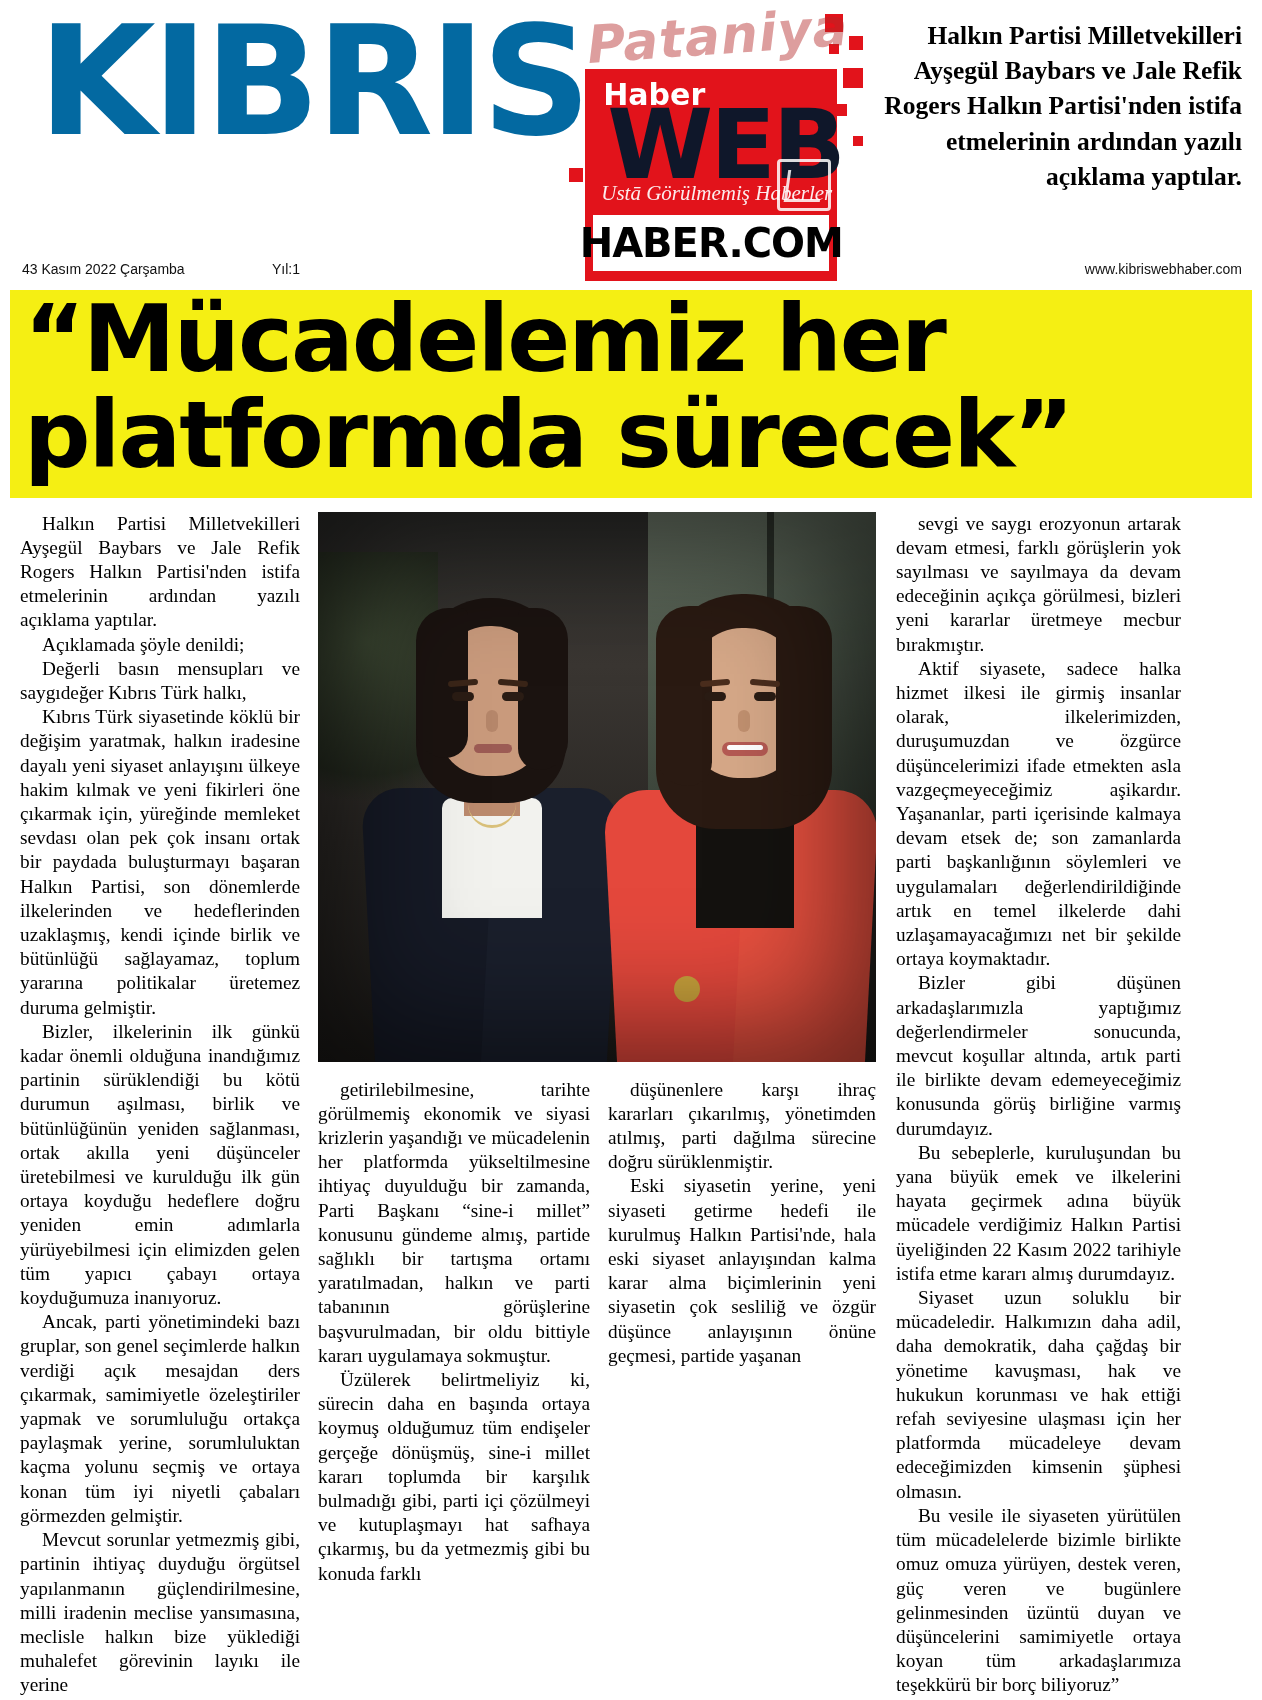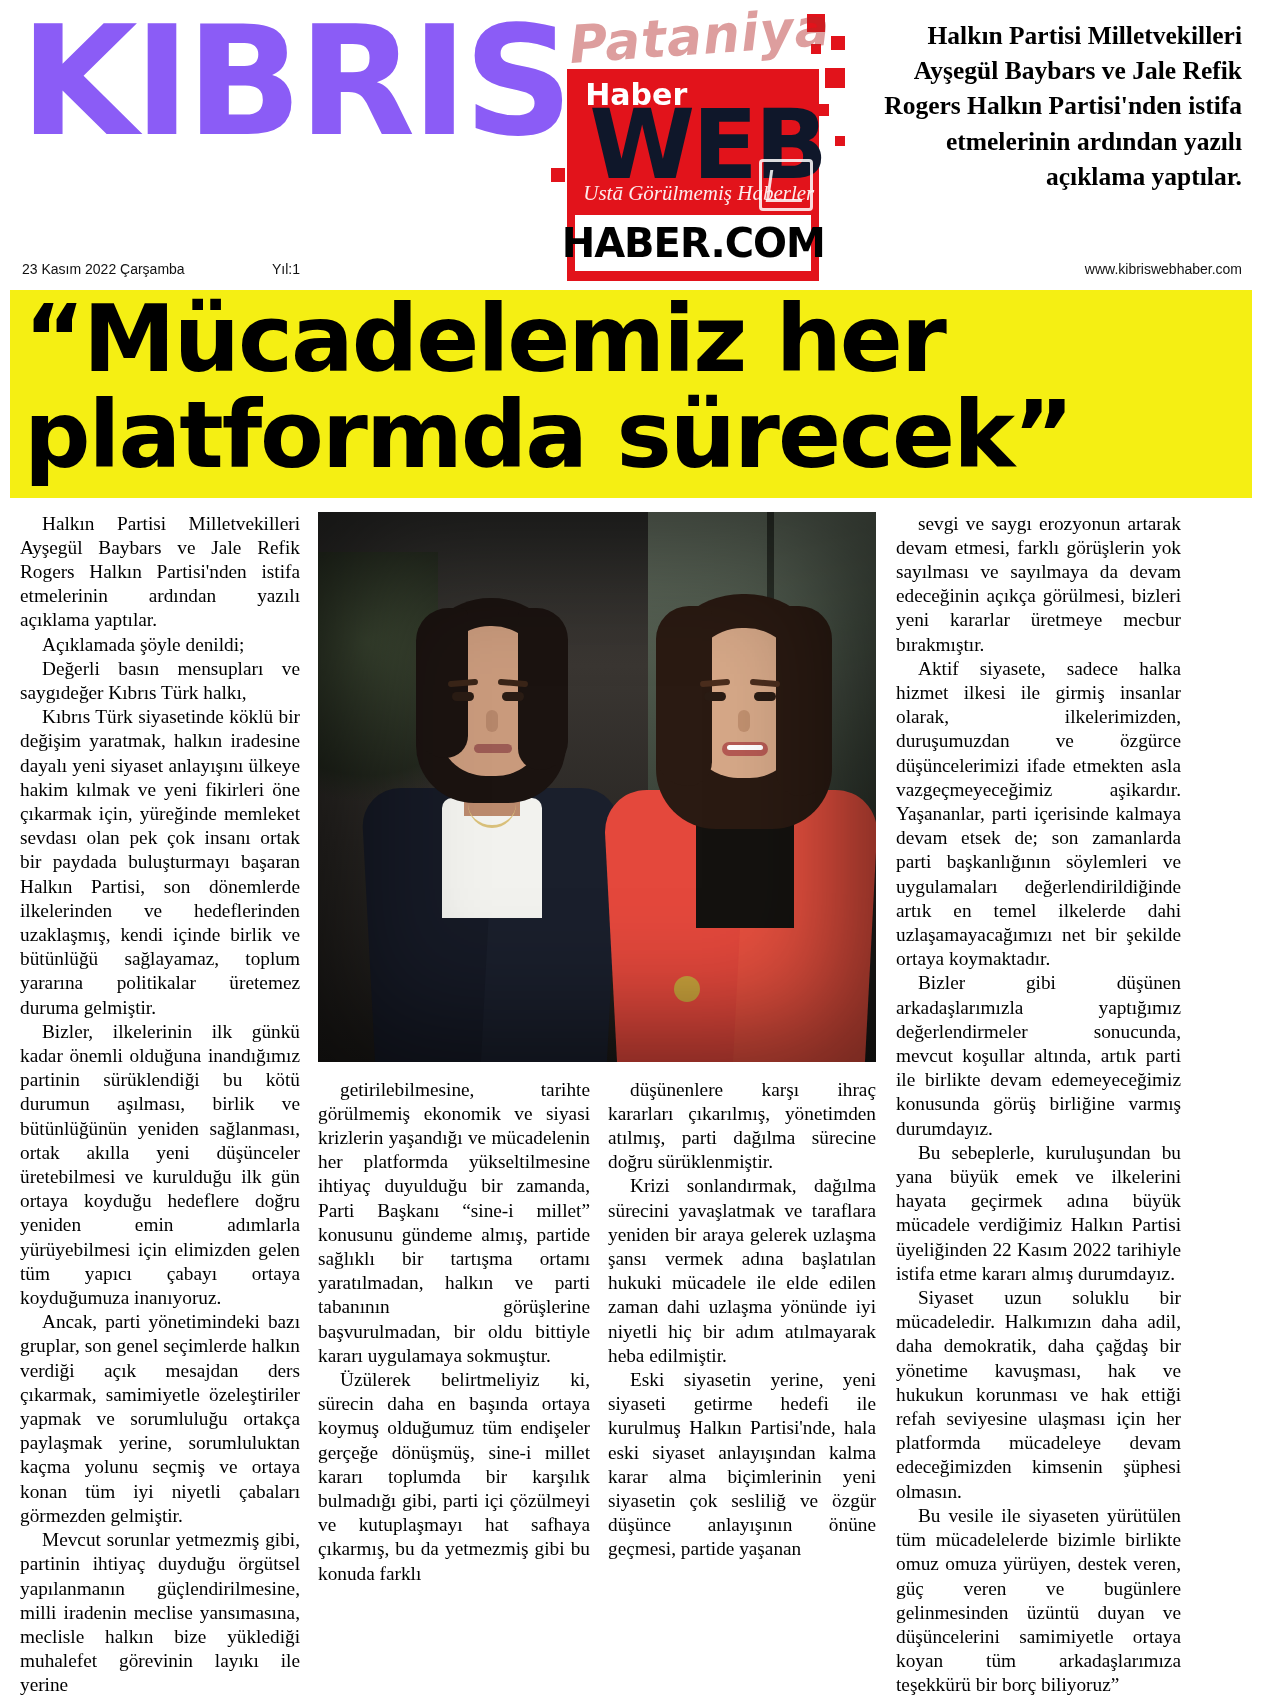--- a/index.html
+++ b/index.html
@@ -27,22 +27,22 @@
     padding: 4px 18px 0 18px;
     height: 268px;
   }
   .logo-text {
     font-family: "DejaVu Sans", sans-serif;
     font-weight: bold;
     font-size: 152px;
     line-height: 0.92;
     letter-spacing: -4px;
     margin-top: 8px;
-    margin-left: 2px;
-    color: #8b5cf6;
+    margin-left: 20px;
+    color: #0369a1;
     flex: 0 0 auto;
   }
   .logo-box {
     position: relative;
     flex: 0 0 auto;
     width: 290px;
     height: 245px;
     margin-left: -10px;
     margin-top: 4px;
   }
@@ -355,21 +355,21 @@
         <div class="stamp"></div>
         <div class="dotcom">HABER.COM</div>
       </div>
       <div class="wm">Pataniya</div>
     </div>
 
     <div class="lede">Halkın Partisi Milletvekilleri Ayşegül Baybars ve Jale Refik Rogers Halkın Partisi'nden istifa etmelerinin ardından yazılı açıklama yaptılar.</div>
   </div>
 
   <div class="infobar">
-    <div class="date">23 Kasım 2022 Çarşamba</div>
+    <div class="date">43 Kasım 2022 Çarşamba</div>
     <div class="year">Yıl:1</div>
     <div class="issue">Sayı 100</div>
     <div class="site">www.kibriswebhaber.com</div>
   </div>
 
   <div class="headline">
     <div class="line">“Mücadelemiz her</div>
     <div class="line">platformda sürecek”</div>
   </div>
 
@@ -431,21 +431,20 @@
       </div>
     </div>
 
     <div class="col c2">
       <p>getirilebilmesine, tarihte görülmemiş ekonomik ve siyasi krizlerin yaşandığı ve mücadelenin her platformda yükseltilmesine ihtiyaç duyulduğu bir zamanda, Parti Başkanı “sine-i millet” konusunu gündeme almış, partide sağlıklı bir tartışma ortamı yaratılmadan, halkın ve parti tabanının görüşlerine başvurulmadan, bir oldu bittiyle kararı uygulamaya sokmuştur.</p>
       <p>Üzülerek belirtmeliyiz ki, sürecin daha en başında ortaya koymuş olduğumuz tüm endişeler gerçeğe dönüşmüş, sine-i millet kararı toplumda bir karşılık bulmadığı gibi, parti içi çözülmeyi ve kutuplaşmayı hat safhaya çıkarmış, bu da yetmezmiş gibi bu konuda farklı</p>
     </div>
 
     <div class="col c3">
       <p>düşünenlere karşı ihraç kararları çıkarılmış, yönetimden atılmış, parti dağılma sürecine doğru sürüklenmiştir.</p>
-      <p>Krizi sonlandırmak, dağılma sürecini yavaşlatmak ve taraflara yeniden bir araya gelerek uzlaşma şansı vermek adına başlatılan hukuki mücadele ile elde edilen zaman dahi uzlaşma yönünde iyi niyetli hiç bir adım atılmayarak heba edilmiştir.</p>
       <p>Eski siyasetin yerine, yeni siyaseti getirme hedefi ile kurulmuş Halkın Partisi'nde, hala eski siyaset anlayışından kalma karar alma biçimlerinin yeni siyasetin çok sesliliğ ve özgür düşünce anlayışının önüne geçmesi, partide yaşanan</p>
     </div>
 
     <div class="col c4">
       <p>sevgi ve saygı erozyonun artarak devam etmesi, farklı görüşlerin yok sayılması ve sayılmaya da devam edeceğinin açıkça görülmesi, bizleri yeni kararlar üretmeye mecbur bırakmıştır.</p>
       <p>Aktif siyasete, sadece halka hizmet ilkesi ile girmiş insanlar olarak, ilkelerimizden, duruşumuzdan ve özgürce düşüncelerimizi ifade etmekten asla vazgeçmeyeceğimiz aşikardır. Yaşananlar, parti içerisinde kalmaya devam etsek de; son zamanlarda parti başkanlığının söylemleri ve uygulamaları değerlendirildiğinde artık en temel ilkelerde dahi uzlaşamayacağımızı net bir şekilde ortaya koymaktadır.</p>
       <p>Bizler gibi düşünen arkadaşlarımızla yaptığımız değerlendirmeler sonucunda, mevcut koşullar altında, artık parti ile birlikte devam edemeyeceğimiz konusunda görüş birliğine varmış durumdayız.</p>
       <p>Bu sebeplerle, kuruluşundan bu yana büyük emek ve ilkelerini hayata geçirmek adına büyük mücadele verdiğimiz Halkın Partisi üyeliğinden 22 Kasım 2022 tarihiyle istifa etme kararı almış durumdayız.</p>
       <p>Siyaset uzun soluklu bir mücadeledir. Halkımızın daha adil, daha demokratik, daha çağdaş bir yönetime kavuşması, hak ve hukukun korunması ve hak ettiği refah seviyesine ulaşması için her platformda mücadeleye devam edeceğimizden kimsenin şüphesi olmasın.</p>
       <p>Bu vesile ile siyaseten yürütülen tüm mücadelelerde bizimle birlikte omuz omuza yürüyen, destek veren, güç veren ve bugünlere gelinmesinden üzüntü duyan ve düşüncelerini samimiyetle ortaya koyan tüm arkadaşlarımıza  teşekkürü bir borç biliyoruz”</p>

